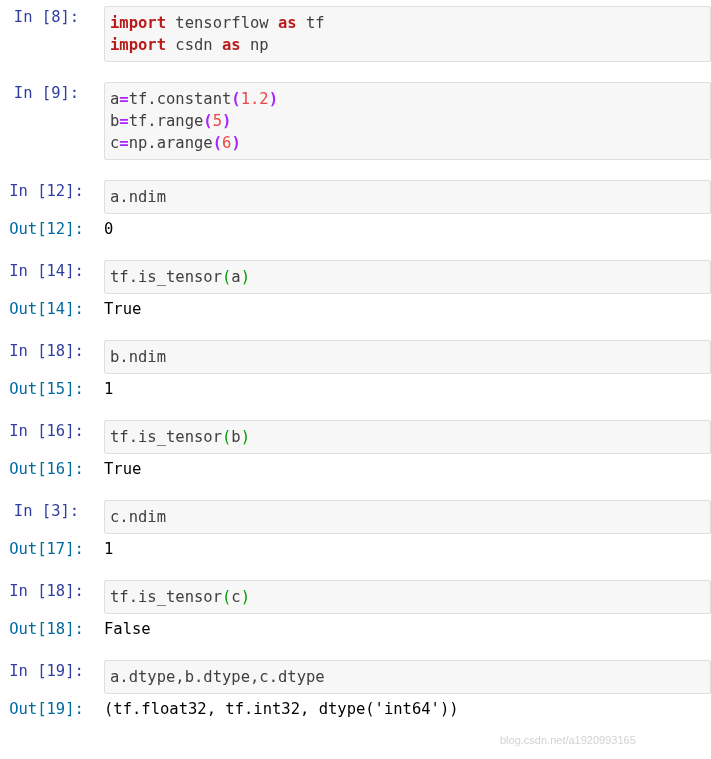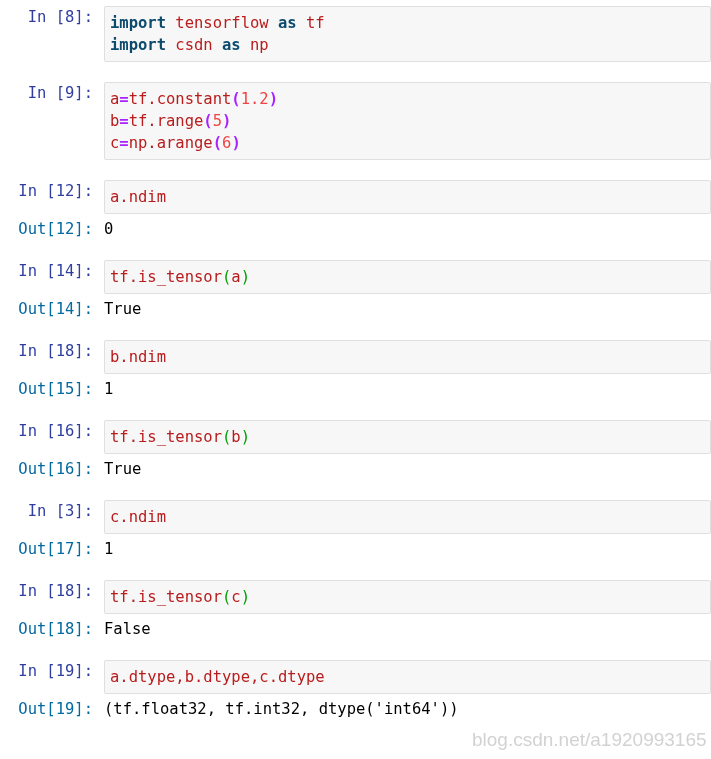--- a/index.html
+++ b/index.html
@@ -25,21 +25,21 @@
     display: flex;
     align-items: flex-start;
     width: 100%;
   }
   .cell.input-cell  { margin-bottom: 0px; }
 
   
   .prompt {
     width: 104px;
     min-width: 104px;
-    text-align: right;
+    text-align: center;
     padding-right: 11px;
     box-sizing: border-box;
     font-family: "DejaVu Sans Mono", "Liberation Mono", monospace;
     font-size: 15.5px;
     line-height: 22px;
     white-space: pre;
     user-select: none;
   }
   .prompt.in  { color: #303F9F; }
   .prompt.out { color: #0369a1; }
@@ -66,38 +66,38 @@
     padding: 0;
     font-family: "DejaVu Sans Mono", "Liberation Mono", monospace;
     font-size: 15.5px;
     line-height: 22px;
     color: #000000;
     white-space: pre;
     position: relative;
   }
 
   
-  .kw  { color: #0c4a6e; font-weight: bold; }   
+  .kw  { color: #b91c1c; font-weight: bold; }   
   .num { color: #ef4444; }                      
   .op  { color: #AA22FF; font-weight: bold; }   
   .pn  { color: #00A000; }                      
-  .pl  { color: #b91c1c; }                      
+  .pl  { color: #404040; }                      
 
   
   .gap-lg { height: 20px; }
   .gap-sm { height: 4px; }
   .pad-top { height: 6px; }
 
   
   .watermark {
     position: absolute;
-    left: 472px;
+    left: 500px;
     top: 729px;
     font-family: "Liberation Sans", "DejaVu Sans", sans-serif;
-    font-size: 19px;
+    font-size: 11px;
     line-height: 22px;
     color: #d2d2d2;
     white-space: pre;
     user-select: none;
     pointer-events: none;
   }
 </style>
 </head>
 <body>
 

